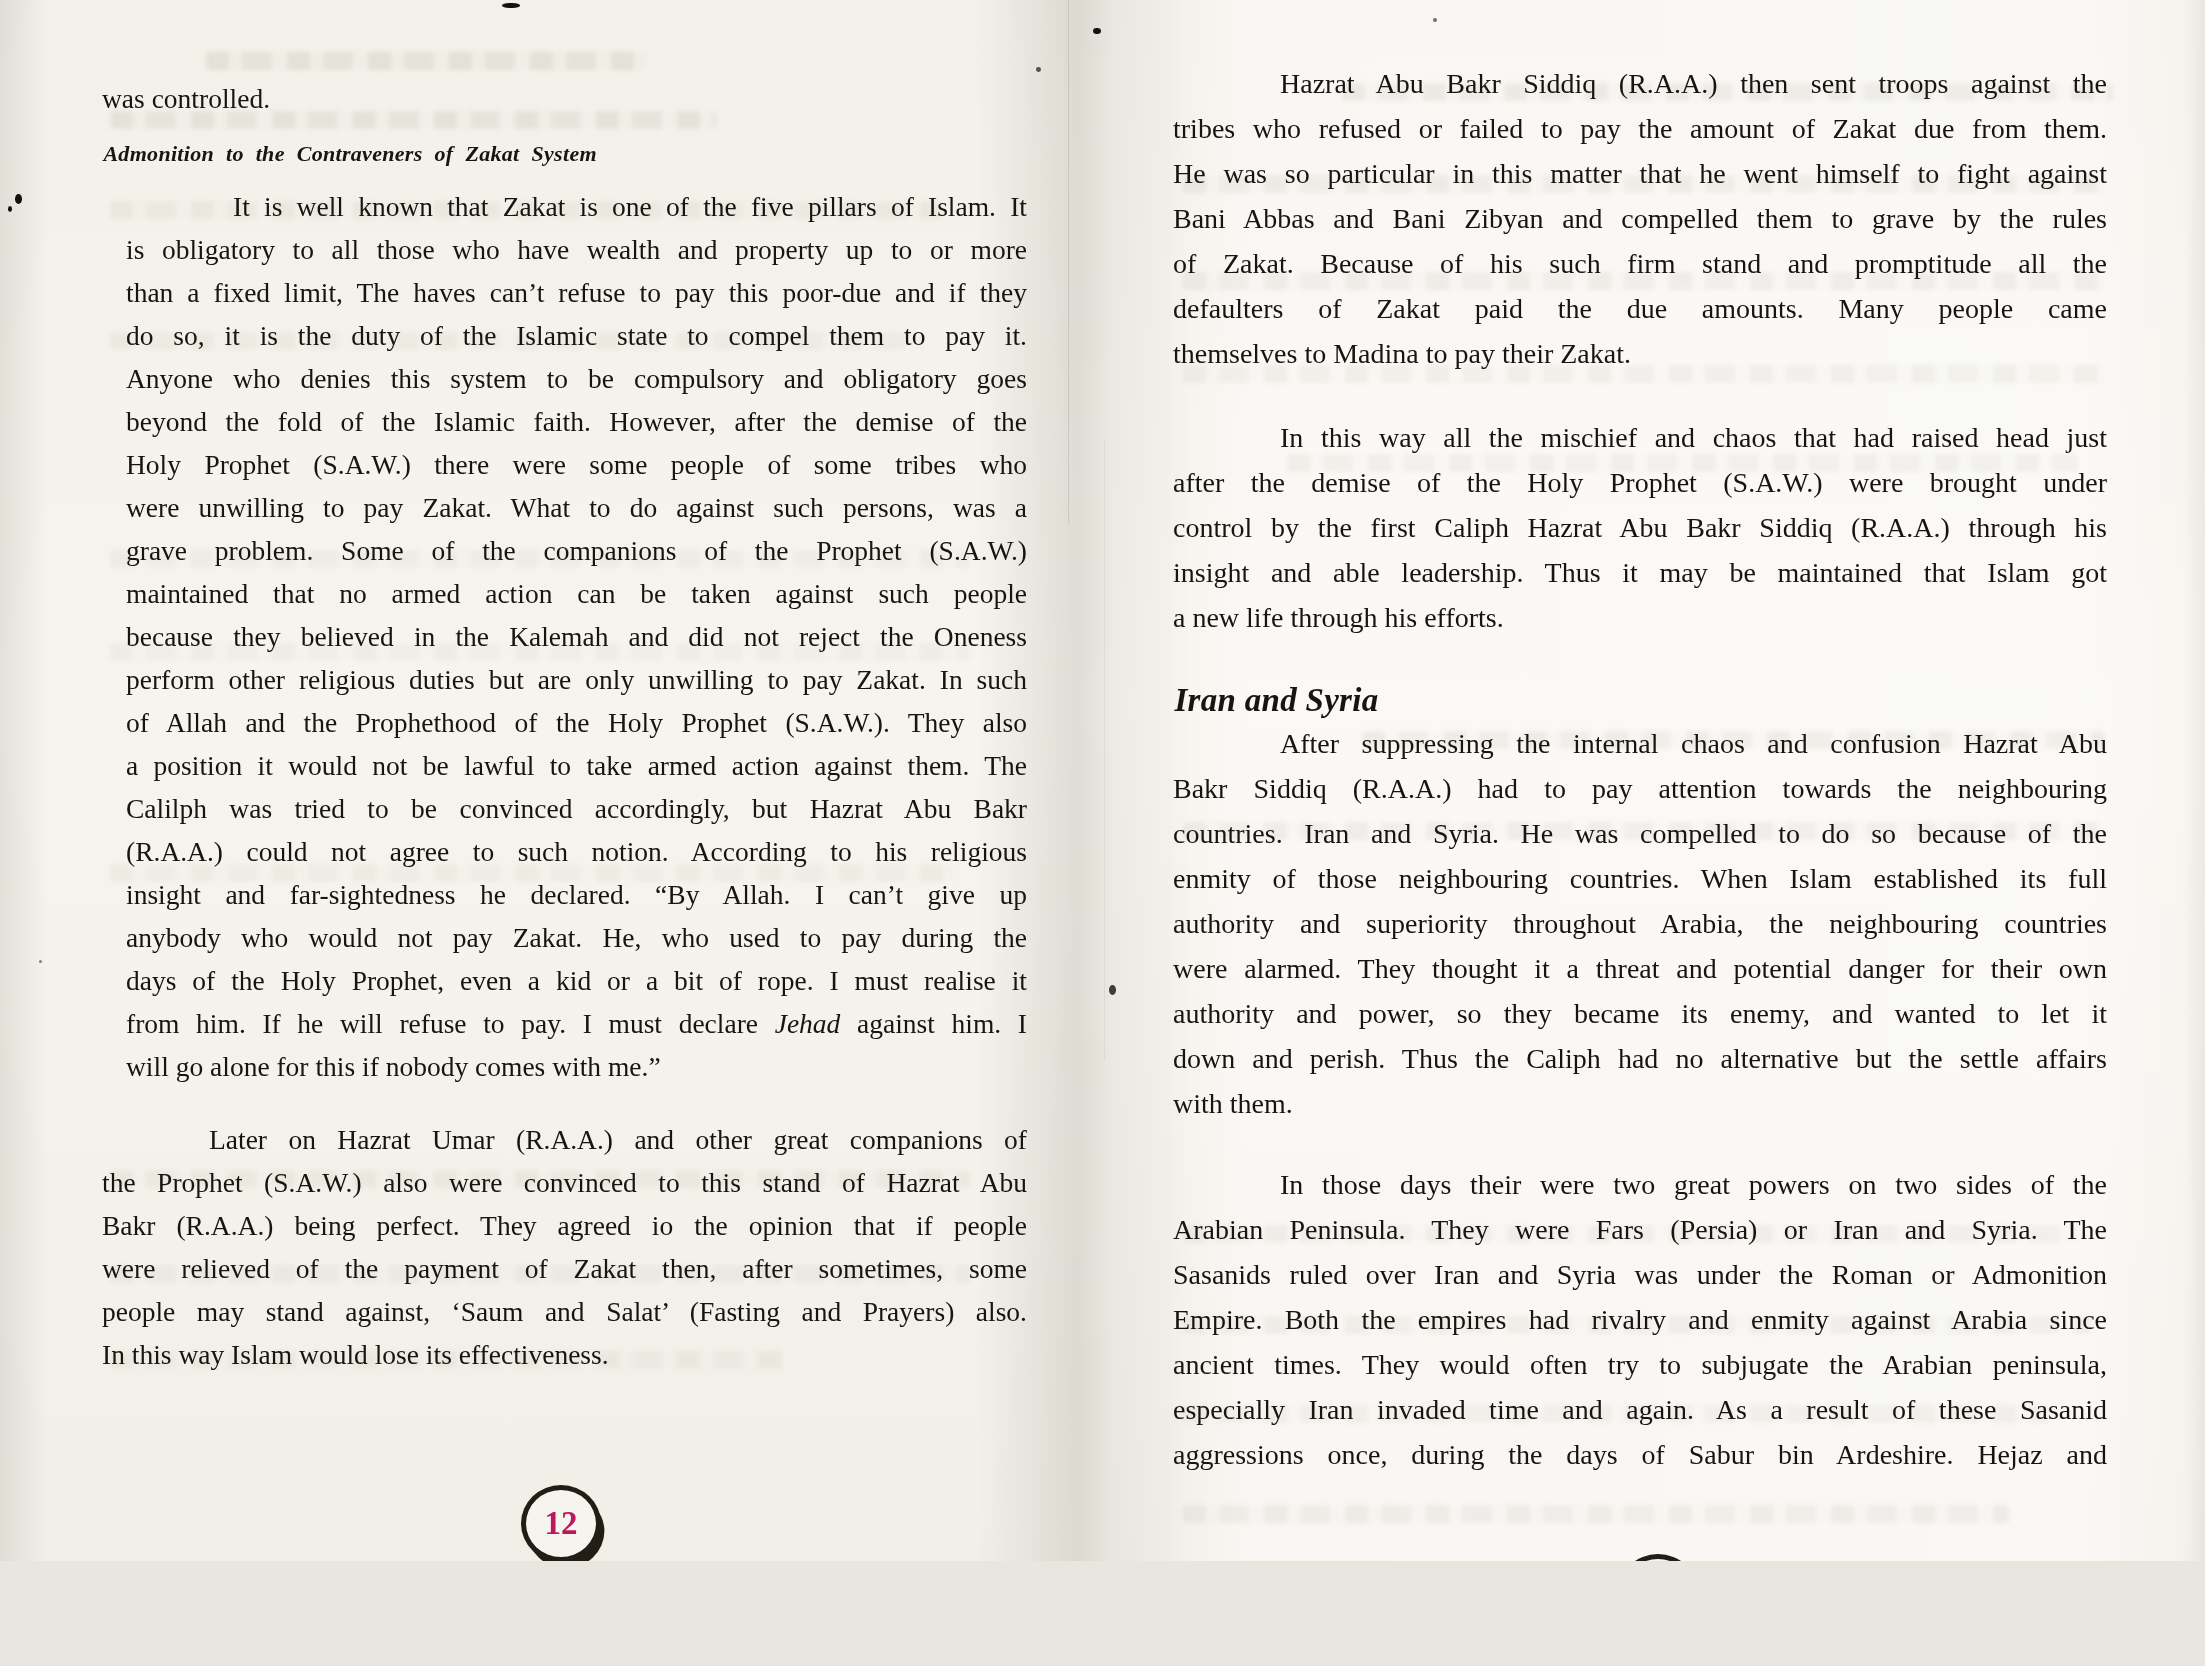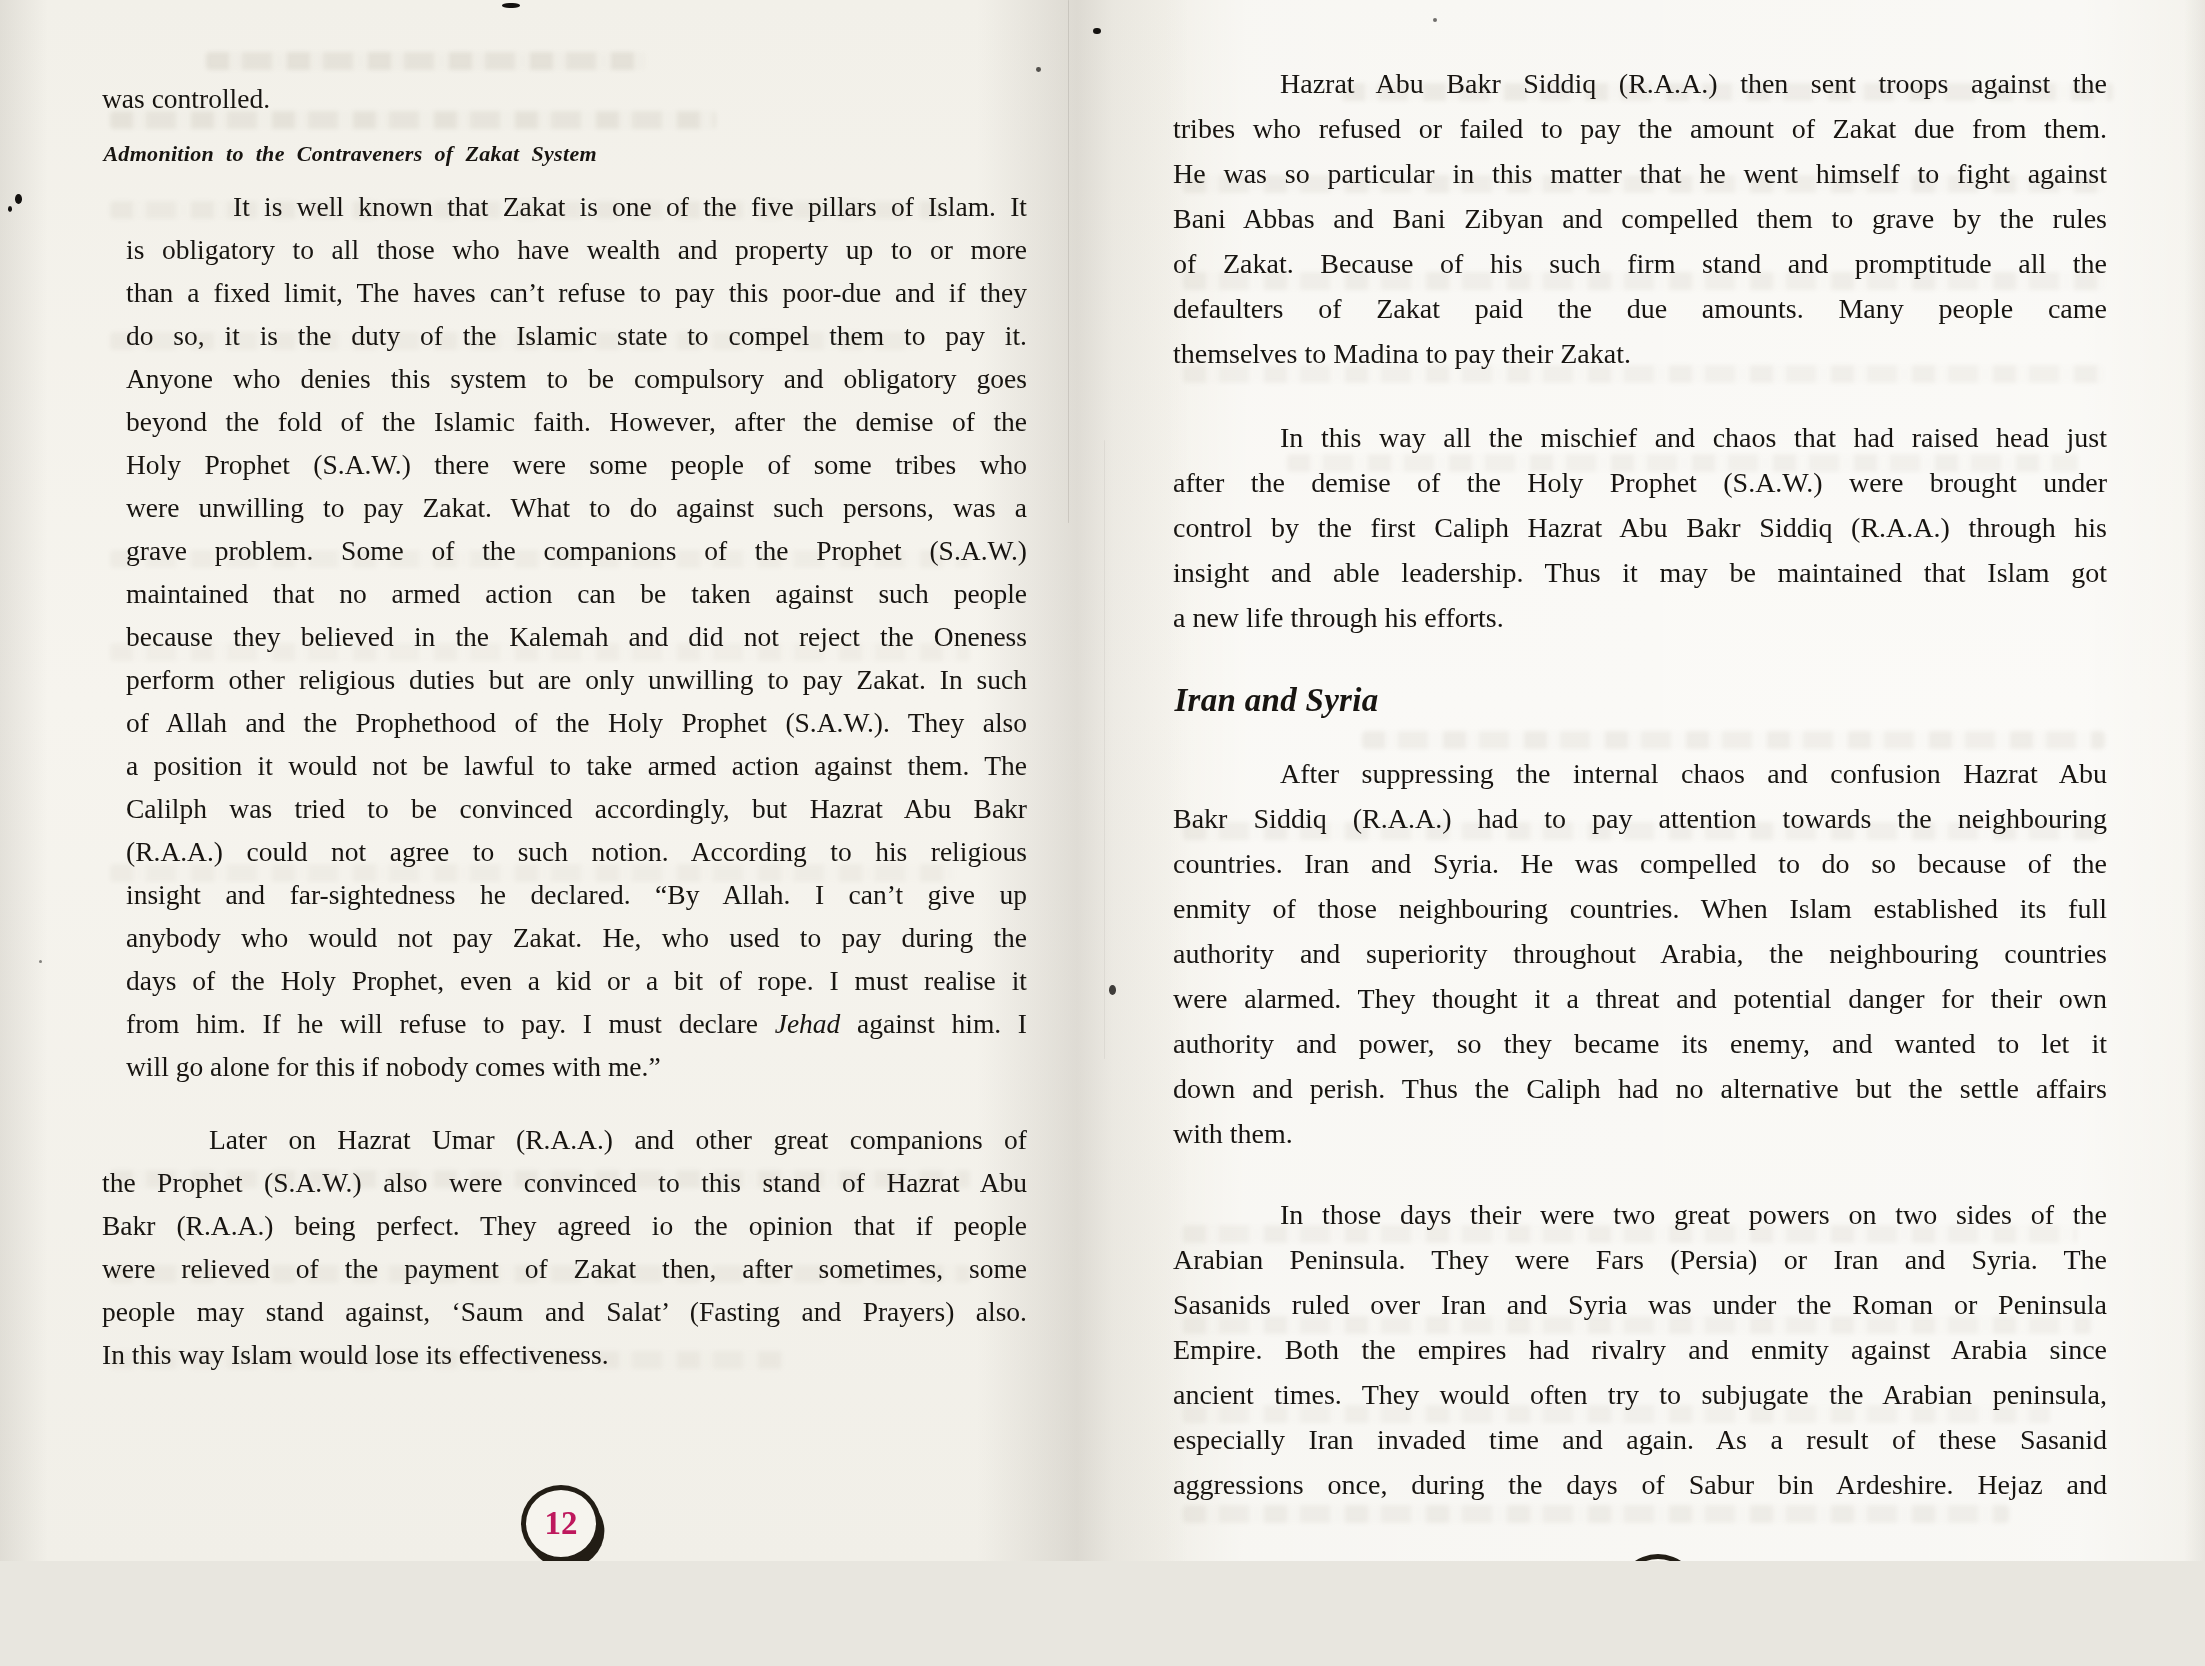--- a/index.html
+++ b/index.html
@@ -40,21 +40,21 @@
     font-style:italic; font-weight:bold; font-size:22px; line-height:39px;
     word-spacing:6.2px; margin:13.8px 0 12.4px 1.4px; letter-spacing:0.3px;
   }
   .page-right .heading {
     font-style:italic; font-weight:bold; font-size:33px; line-height:41px;
     margin:40px 0 0 1.4px; letter-spacing:0.3px;
   }
   .page-left .para-1 { margin-top:11px;margin-left:24px; }
   .page-left .para-2 { margin-top:30px; }
   .page-right .para-2 { margin-top:39px; }
-  .page-right .para-3 { margin-top:30px; }
+  .page-right .para-3 { }
   .page-right .para-4 { margin-top:36px; }
 
   
   .pageno {
     position:absolute; width:70px; height:67px; border:5.5px solid #221d15; border-radius:50%;
     text-align:center; line-height:67px; font-size:33px; font-weight:bold;
     background:#f6f4ee; color:#be185d;
   }
   .pageno.p12 { left:521px;  top:1485px; box-shadow:4.8px 7.6px 0 -1.4px #221d15; }
   .pageno.p13 { left:1618px; top:1554px; box-shadow:2.1px 9px 0 -1.4px #221d15; }
@@ -179,21 +179,21 @@
         <div class="line">enmity of those neighbouring countries. When Islam established its full</div>
         <div class="line">authority and superiority throughout Arabia, the neighbouring countries</div>
         <div class="line">were alarmed. They thought it a threat and potential danger for their own</div>
         <div class="line">authority and power, so they became its enemy, and wanted to let it</div>
         <div class="line">down and perish. Thus the Caliph had no alternative but the settle affairs</div>
         <div class="line">with them.</div>
       </div>
     <div class="para para-4 indent cont">
         <div class="line">In those days their were two great powers on two sides of the</div>
         <div class="line">Arabian Peninsula. They were Fars (Persia) or Iran and Syria. The</div>
-        <div class="line">Sasanids ruled over Iran and Syria was under the Roman or Peninsula</div>
+        <div class="line">Sasanids ruled over Iran and Syria was under the Roman or Admonition</div>
         <div class="line">Empire. Both the empires had rivalry and enmity against Arabia since</div>
         <div class="line">ancient times. They would often try to subjugate the Arabian peninsula,</div>
         <div class="line">especially Iran invaded time and again. As a result of these Sasanid</div>
         <div class="line">aggressions once, during the days of Sabur bin Ardeshire. Hejaz and</div>
       </div>
   </main>
   <div class="pageno p13">13</div>
 
 </div>
 

